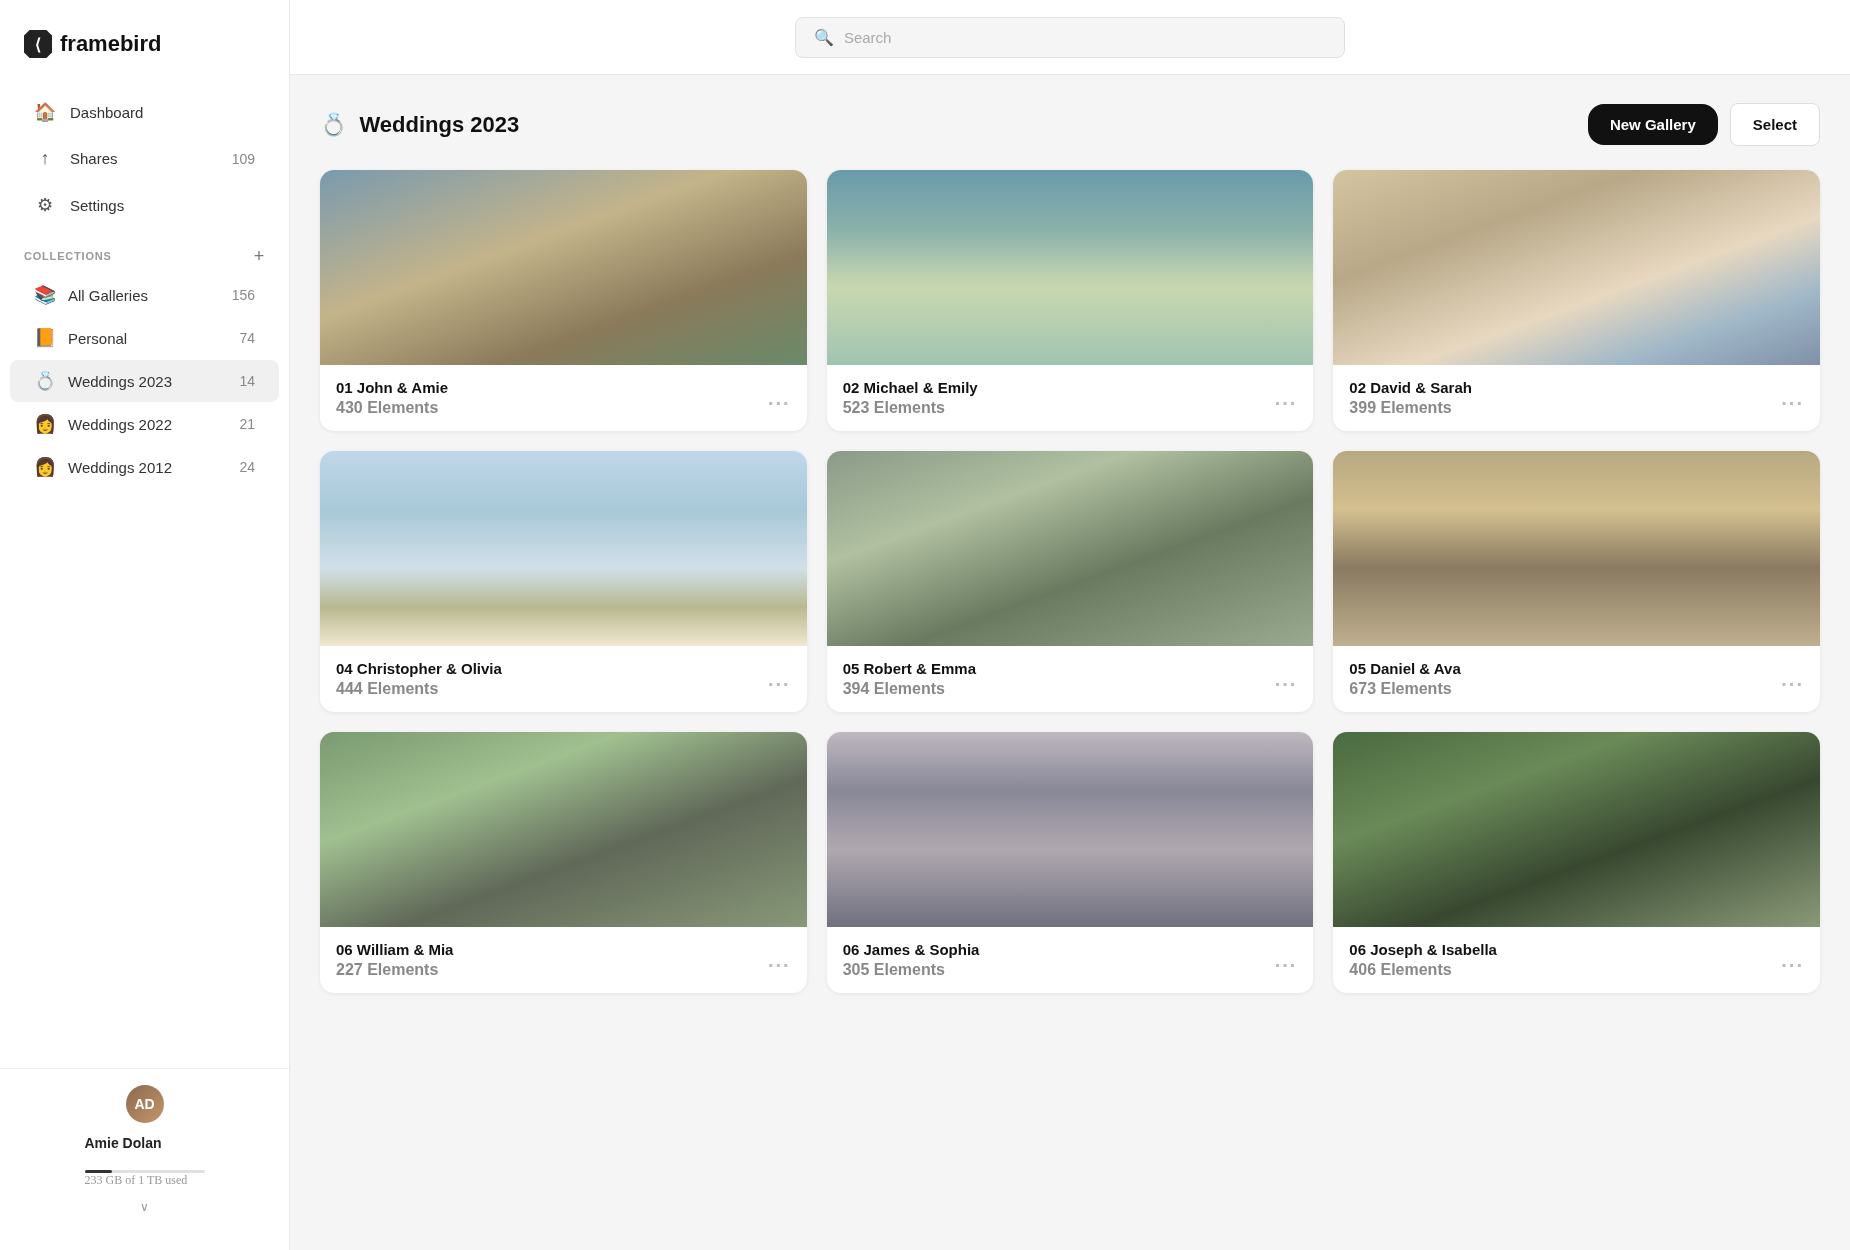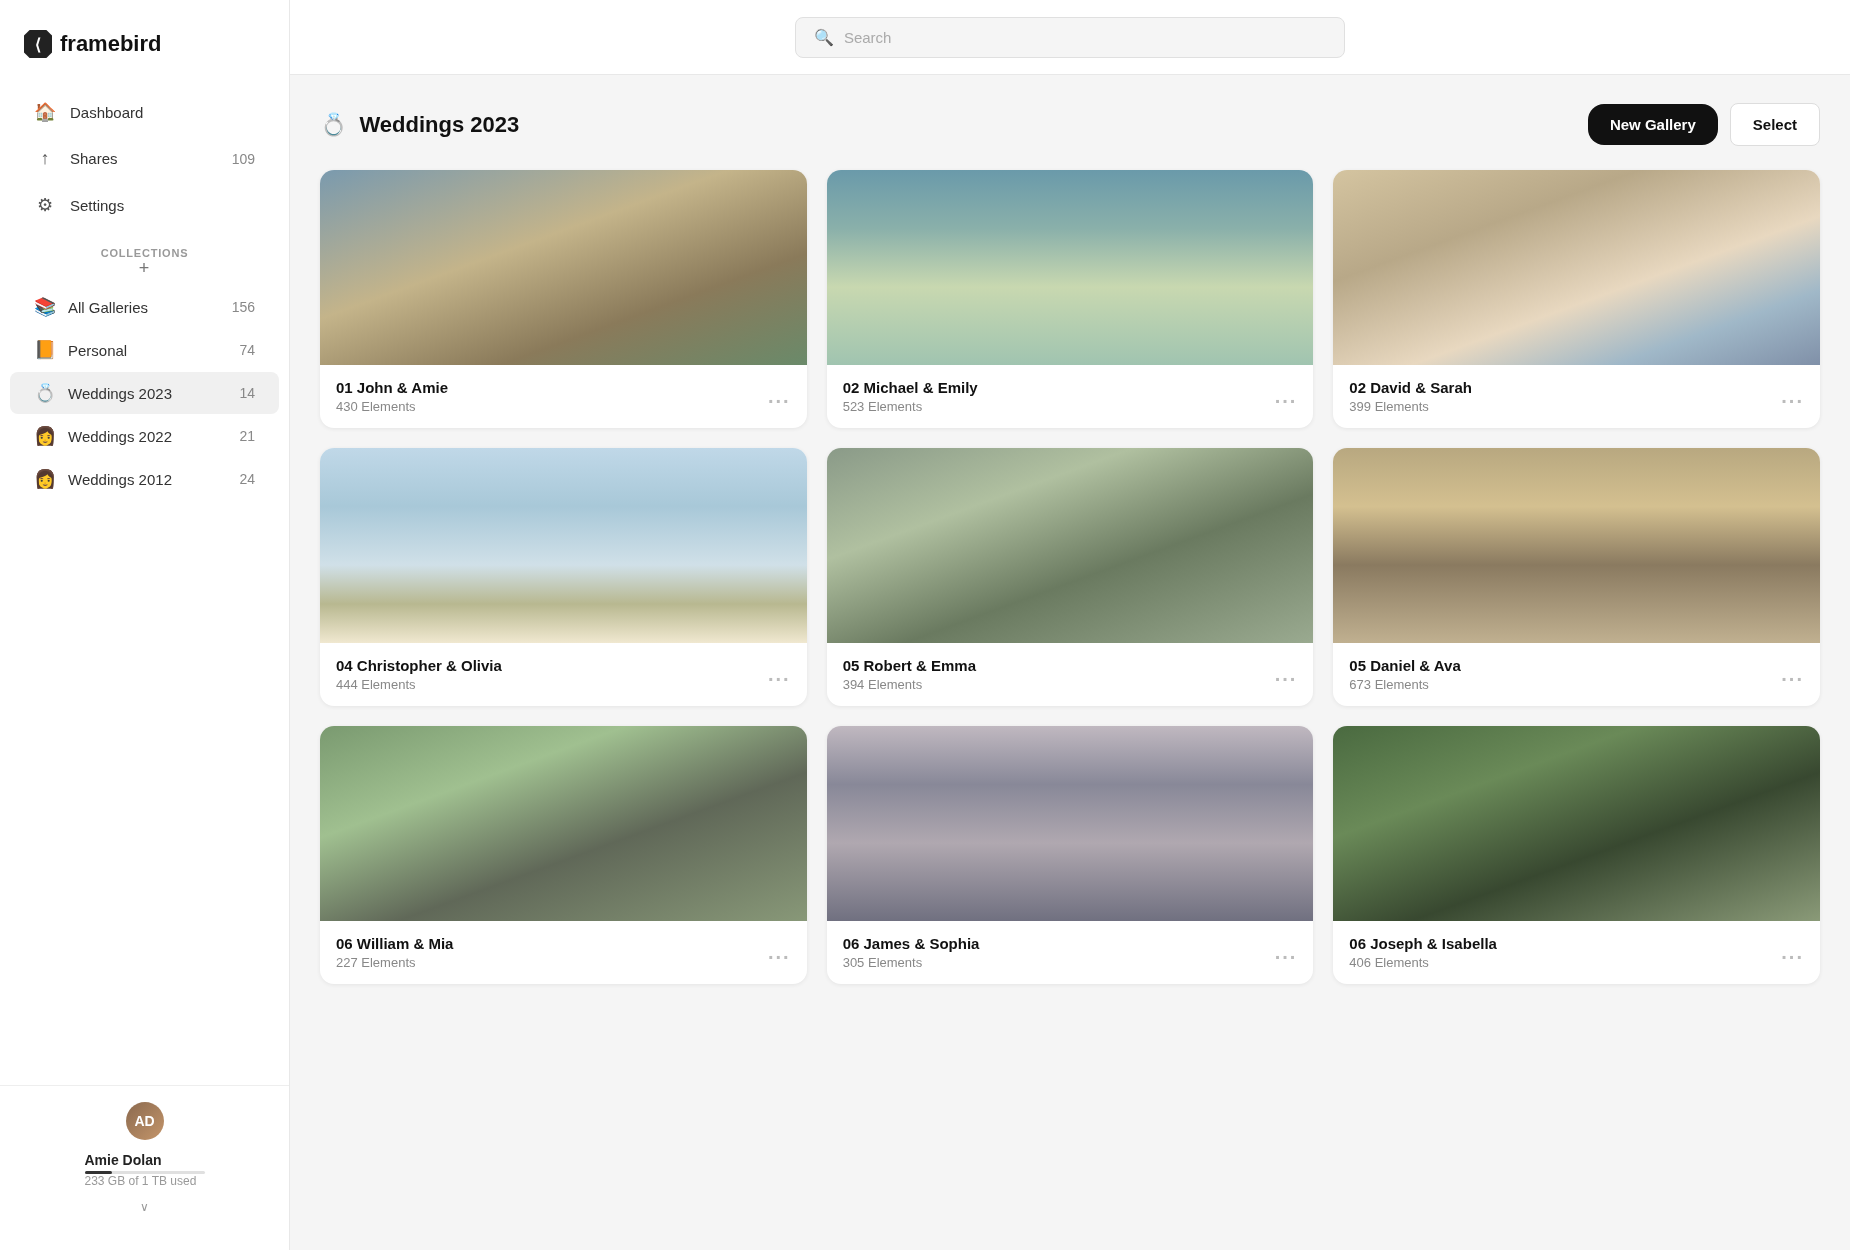--- a/index.html
+++ b/index.html
@@ -56,21 +56,20 @@
     .collections-header {
       display: flex;
       align-items: center;
       justify-content: space-between;
       padding: 18px 24px 8px;
       font-size: 11px;
       font-weight: 700;
       color: #999;
       letter-spacing: 0.8px;
       text-transform: uppercase;
-      flex-direction: column;
     }
     .collections-header .add-btn {
       cursor: pointer;
       font-size: 18px;
       color: #777;
       font-weight: 300;
       line-height: 1;
     }
 
     .collection-item {
@@ -110,21 +109,21 @@
       display: flex;
       align-items: center;
       justify-content: center;
       color: #fff;
       font-size: 14px;
       font-weight: 600;
       overflow: hidden;
     }
     .user-details { flex: 1; }
     .user-name { font-size: 14px; font-weight: 600; color: #222; }
-    .storage-bar-container { margin-top: 3px; }
+    .storage-bar-container { margin-top: 19px; font-family: Liberation Serif, serif; }
     .storage-text { font-size: 12px; color: #999; }
     .storage-bar {
       width: 120px;
       height: 3px;
       background: #e0e0e0;
       border-radius: 2px;
       margin-top: 3px;
     }
     .storage-bar-fill {
       height: 100%;
@@ -233,21 +232,21 @@
       font-size: 40px;
     }
     .card-footer {
       padding: 14px 16px;
       display: flex;
       align-items: center;
       justify-content: space-between;
     }
     .card-info {}
     .card-name { font-size: 15px; font-weight: 700; color: #111; margin-bottom: 3px; }
-    .card-elements { font-size: 13px; color: #888; font-weight: 400; }
+    .card-elements { font-size: 16px; color: #888; font-weight: 700; }
     .card-menu { color: #bbb; font-size: 20px; cursor: pointer; letter-spacing: 2px; font-weight: 700; }
 
     
     .img-1 { background: linear-gradient(160deg, #7a9aae 0%, #c4b48a 40%, #8a7a5a 70%, #6a8a6a 100%); }
     .img-2 { background: linear-gradient(180deg, #6a9aaa 0%, #8ab0aa 30%, #c8d8b0 60%, #a0c4b0 100%); }
     .img-3 { background: linear-gradient(160deg, #d4c4a0 0%, #b8a888 30%, #e8d8c0 60%, #a0b8c8 80%, #8090a8 100%); }
     .img-4 { background: linear-gradient(180deg, #c0d8e8 0%, #a8c8d8 30%, #d0e0e8 60%, #b8b890 80%, #f0e8d0 100%); }
     .img-5 { background: linear-gradient(160deg, #8a9a88 0%, #b0c0a0 30%, #6a7a60 60%, #9aaa90 100%); }
     .img-6 { background: linear-gradient(180deg, #b8a880 0%, #d4c090 30%, #8a7a60 60%, #c0b090 100%); }
     .img-7 { background: linear-gradient(160deg, #7a9a70 0%, #a0c090 30%, #606858 60%, #889878 100%); }

